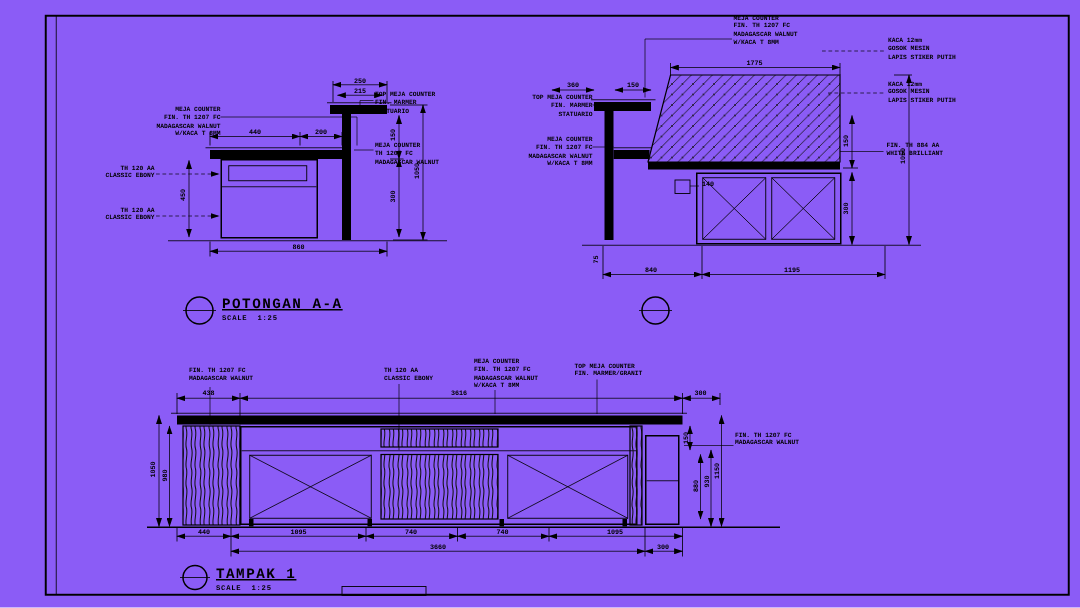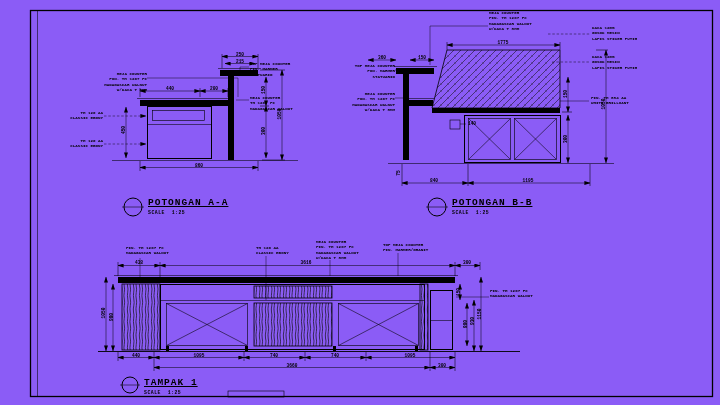--- a/index.html
+++ b/index.html
@@ -286,22 +286,18 @@
 <span class="dimv" style="left:110.5px;top:317px">980</span>
 <span class="dimv" style="left:457.5px;top:292px">150</span>
 <span class="dimv" style="left:464.5px;top:324px">880</span>
 <span class="dimv" style="left:471.5px;top:321px">930</span>
 <span class="dimv" style="left:478.5px;top:314px">1150</span>
 
 <div class="dtitle" style="left:148px;top:197px">
   <div class="dtitle-name">POTONGAN A-A</div>
   <div class="dtitle-scale">SCALE  1:25</div>
 </div>
-<div class="dtitle" style="left:452px;top:197px">
-  <div class="dtitle-name">POTONGAN B-B</div>
-  <div class="dtitle-scale">SCALE  1:25</div>
-</div>
 <div class="dtitle" style="left:144px;top:377px">
   <div class="dtitle-name">TAMPAK 1</div>
   <div class="dtitle-scale">SCALE  1:25</div>
 </div>
 
 </div>
 
 </body></html>

